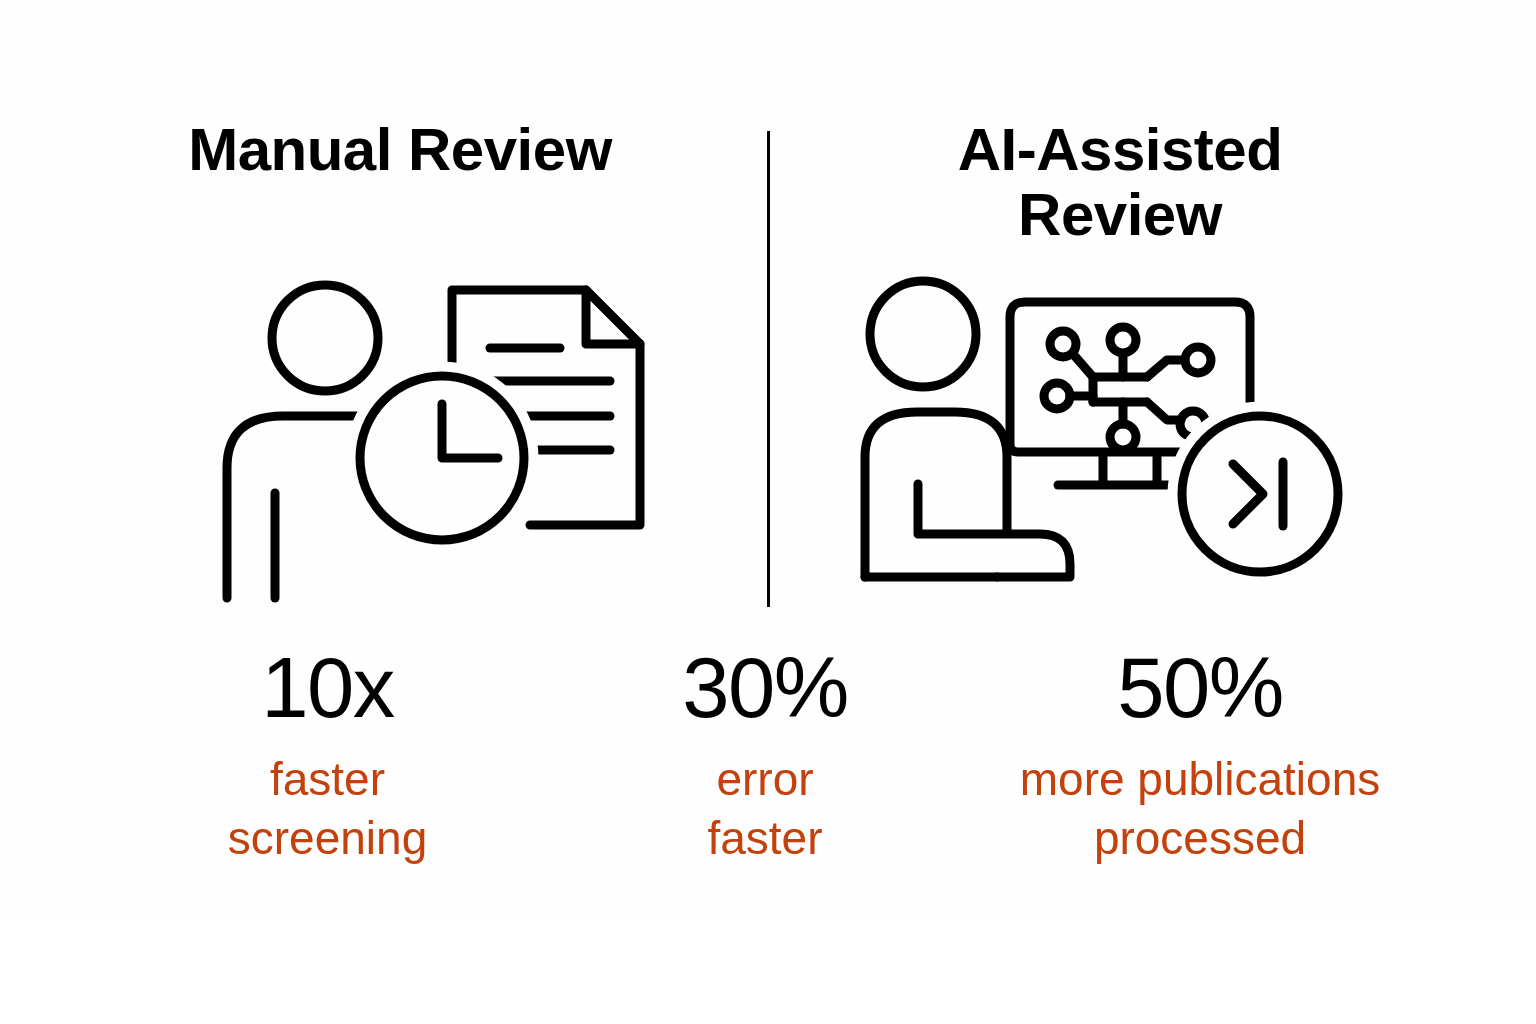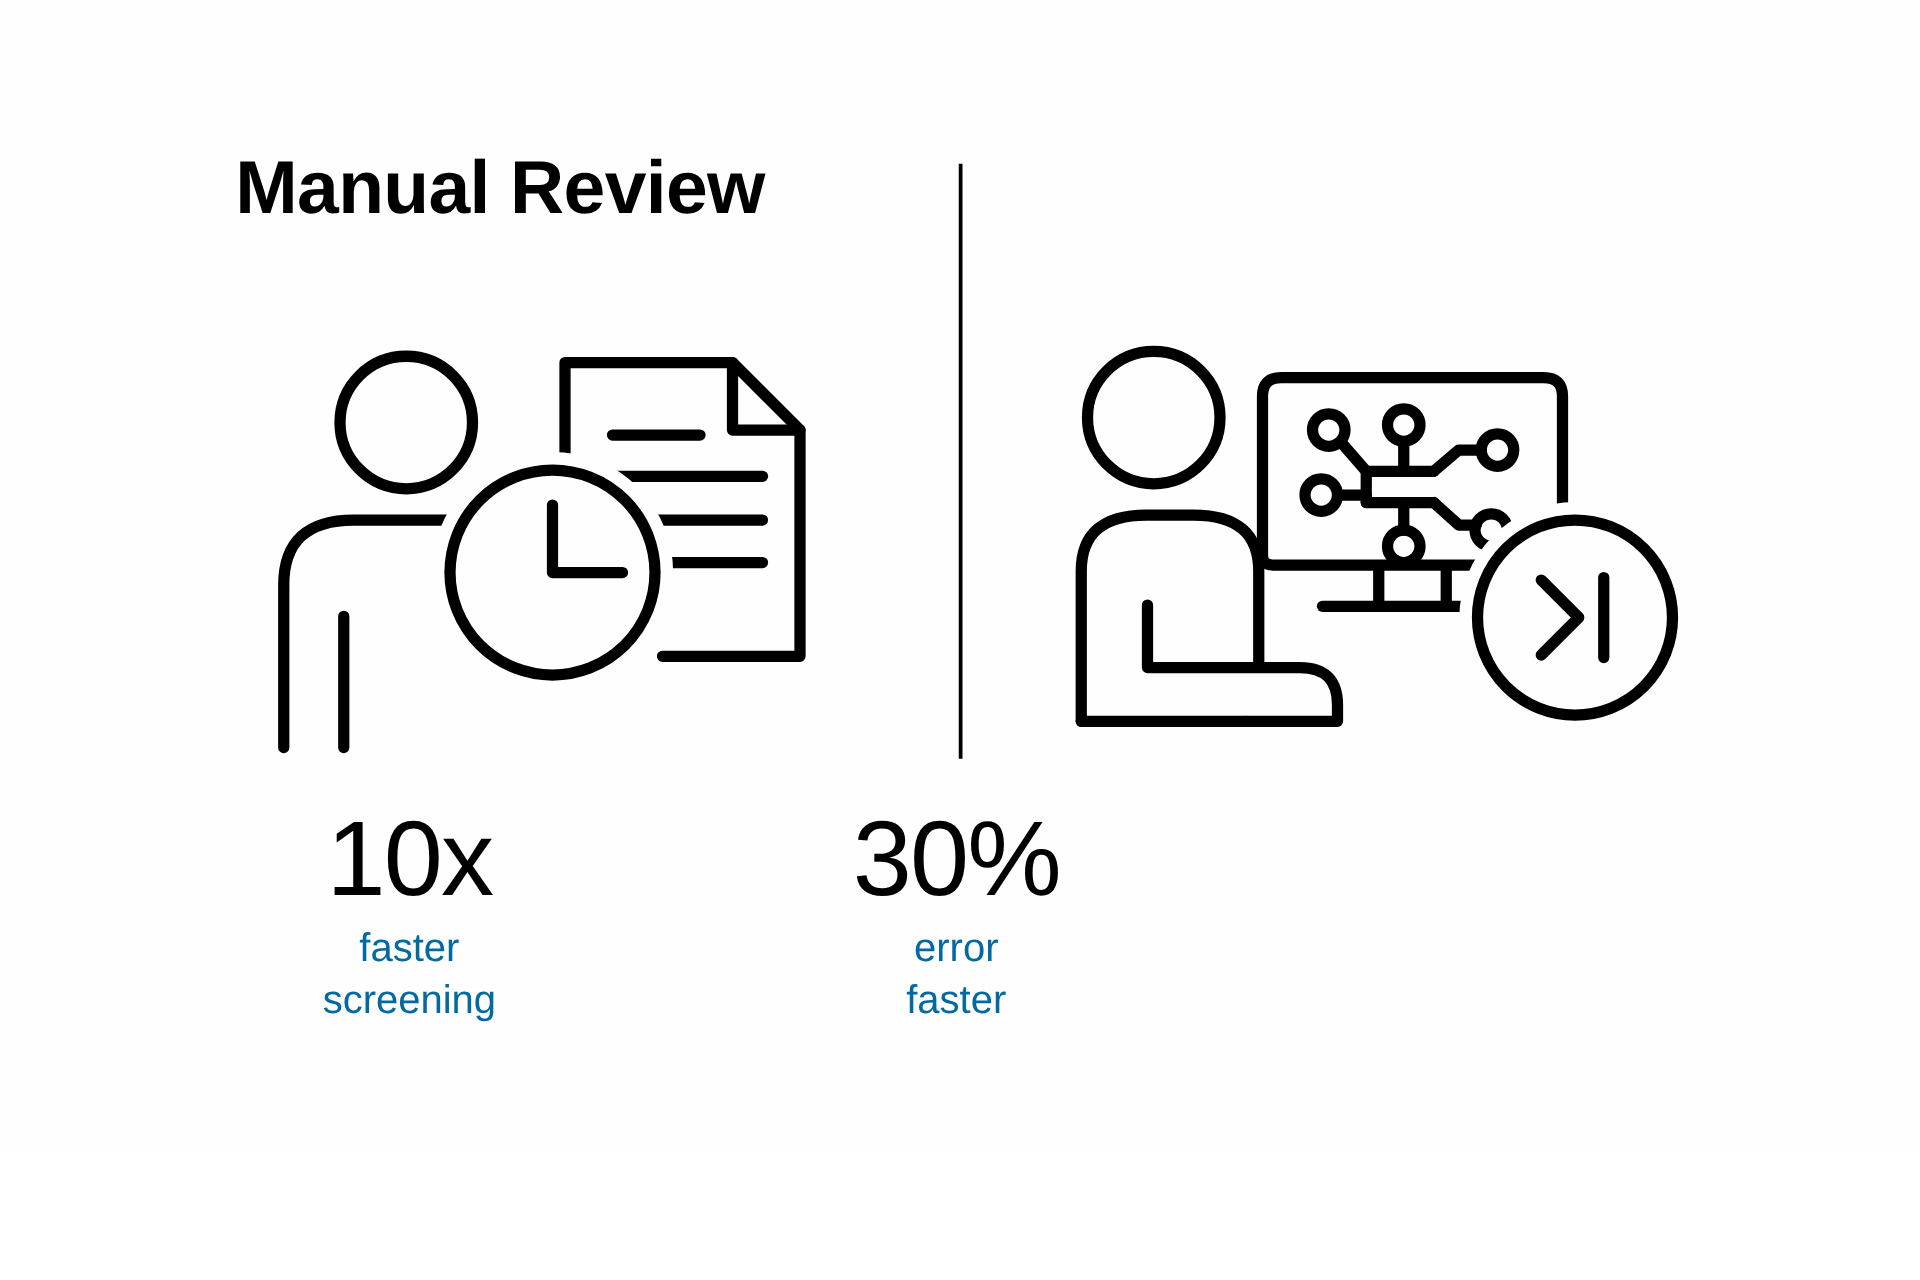--- a/index.html
+++ b/index.html
@@ -80,35 +80,39 @@
   .stat-3 { left: 950px; width: 500px; }
 
   .stat-value {
     font-weight: 400;
     font-size: 85px;
     line-height: 1.0;
     letter-spacing: -1.5px;
     color: #000000;
   }
   .stat-label {
-    margin-top: 8px;
+    margin-top: 20px;
     font-weight: 400;
-    font-size: 32px;
+    font-size: 46px;
     line-height: 1.28;
-    color: #0369a1;
+    color: #c2410c;
   }
   .stat-label .line { display: block; white-space: nowrap; }
 </style>
 </head>
 <body>
 
 <div class="canvas">
 
   <div class="heading heading-left">Manual Review</div>
 
+  <div class="heading heading-right">
+    <span>AI-Assisted</span><br>
+    <span>Review</span>
+  </div>
 
   <div class="divider"></div>
 
   <div class="panel panel-left">
     <svg width="460" height="330" viewBox="0 0 460 330" fill="none" stroke="#000000" stroke-width="9" stroke-linecap="round" stroke-linejoin="round">
 
       <defs>
         <mask id="clockKnockout" maskUnits="userSpaceOnUse" x="-40" y="-40" width="560" height="420">
           <rect x="-40" y="-40" width="560" height="420" fill="#ffffff"></rect>
           <circle cx="160" cy="172" r="0" fill="#000000"></circle>
@@ -212,16 +216,23 @@
     </div>
 
     <div class="stat stat-2">
       <div class="stat-value">30%</div>
       <div class="stat-label">
         <span class="line">error</span>
         <span class="line">faster</span>
       </div>
     </div>
 
+    <div class="stat stat-3">
+      <div class="stat-value">50%</div>
+      <div class="stat-label">
+        <span class="line">more publications</span>
+        <span class="line">processed</span>
+      </div>
+    </div>
 
   </div>
 
 </div>
 
 </body></html>

